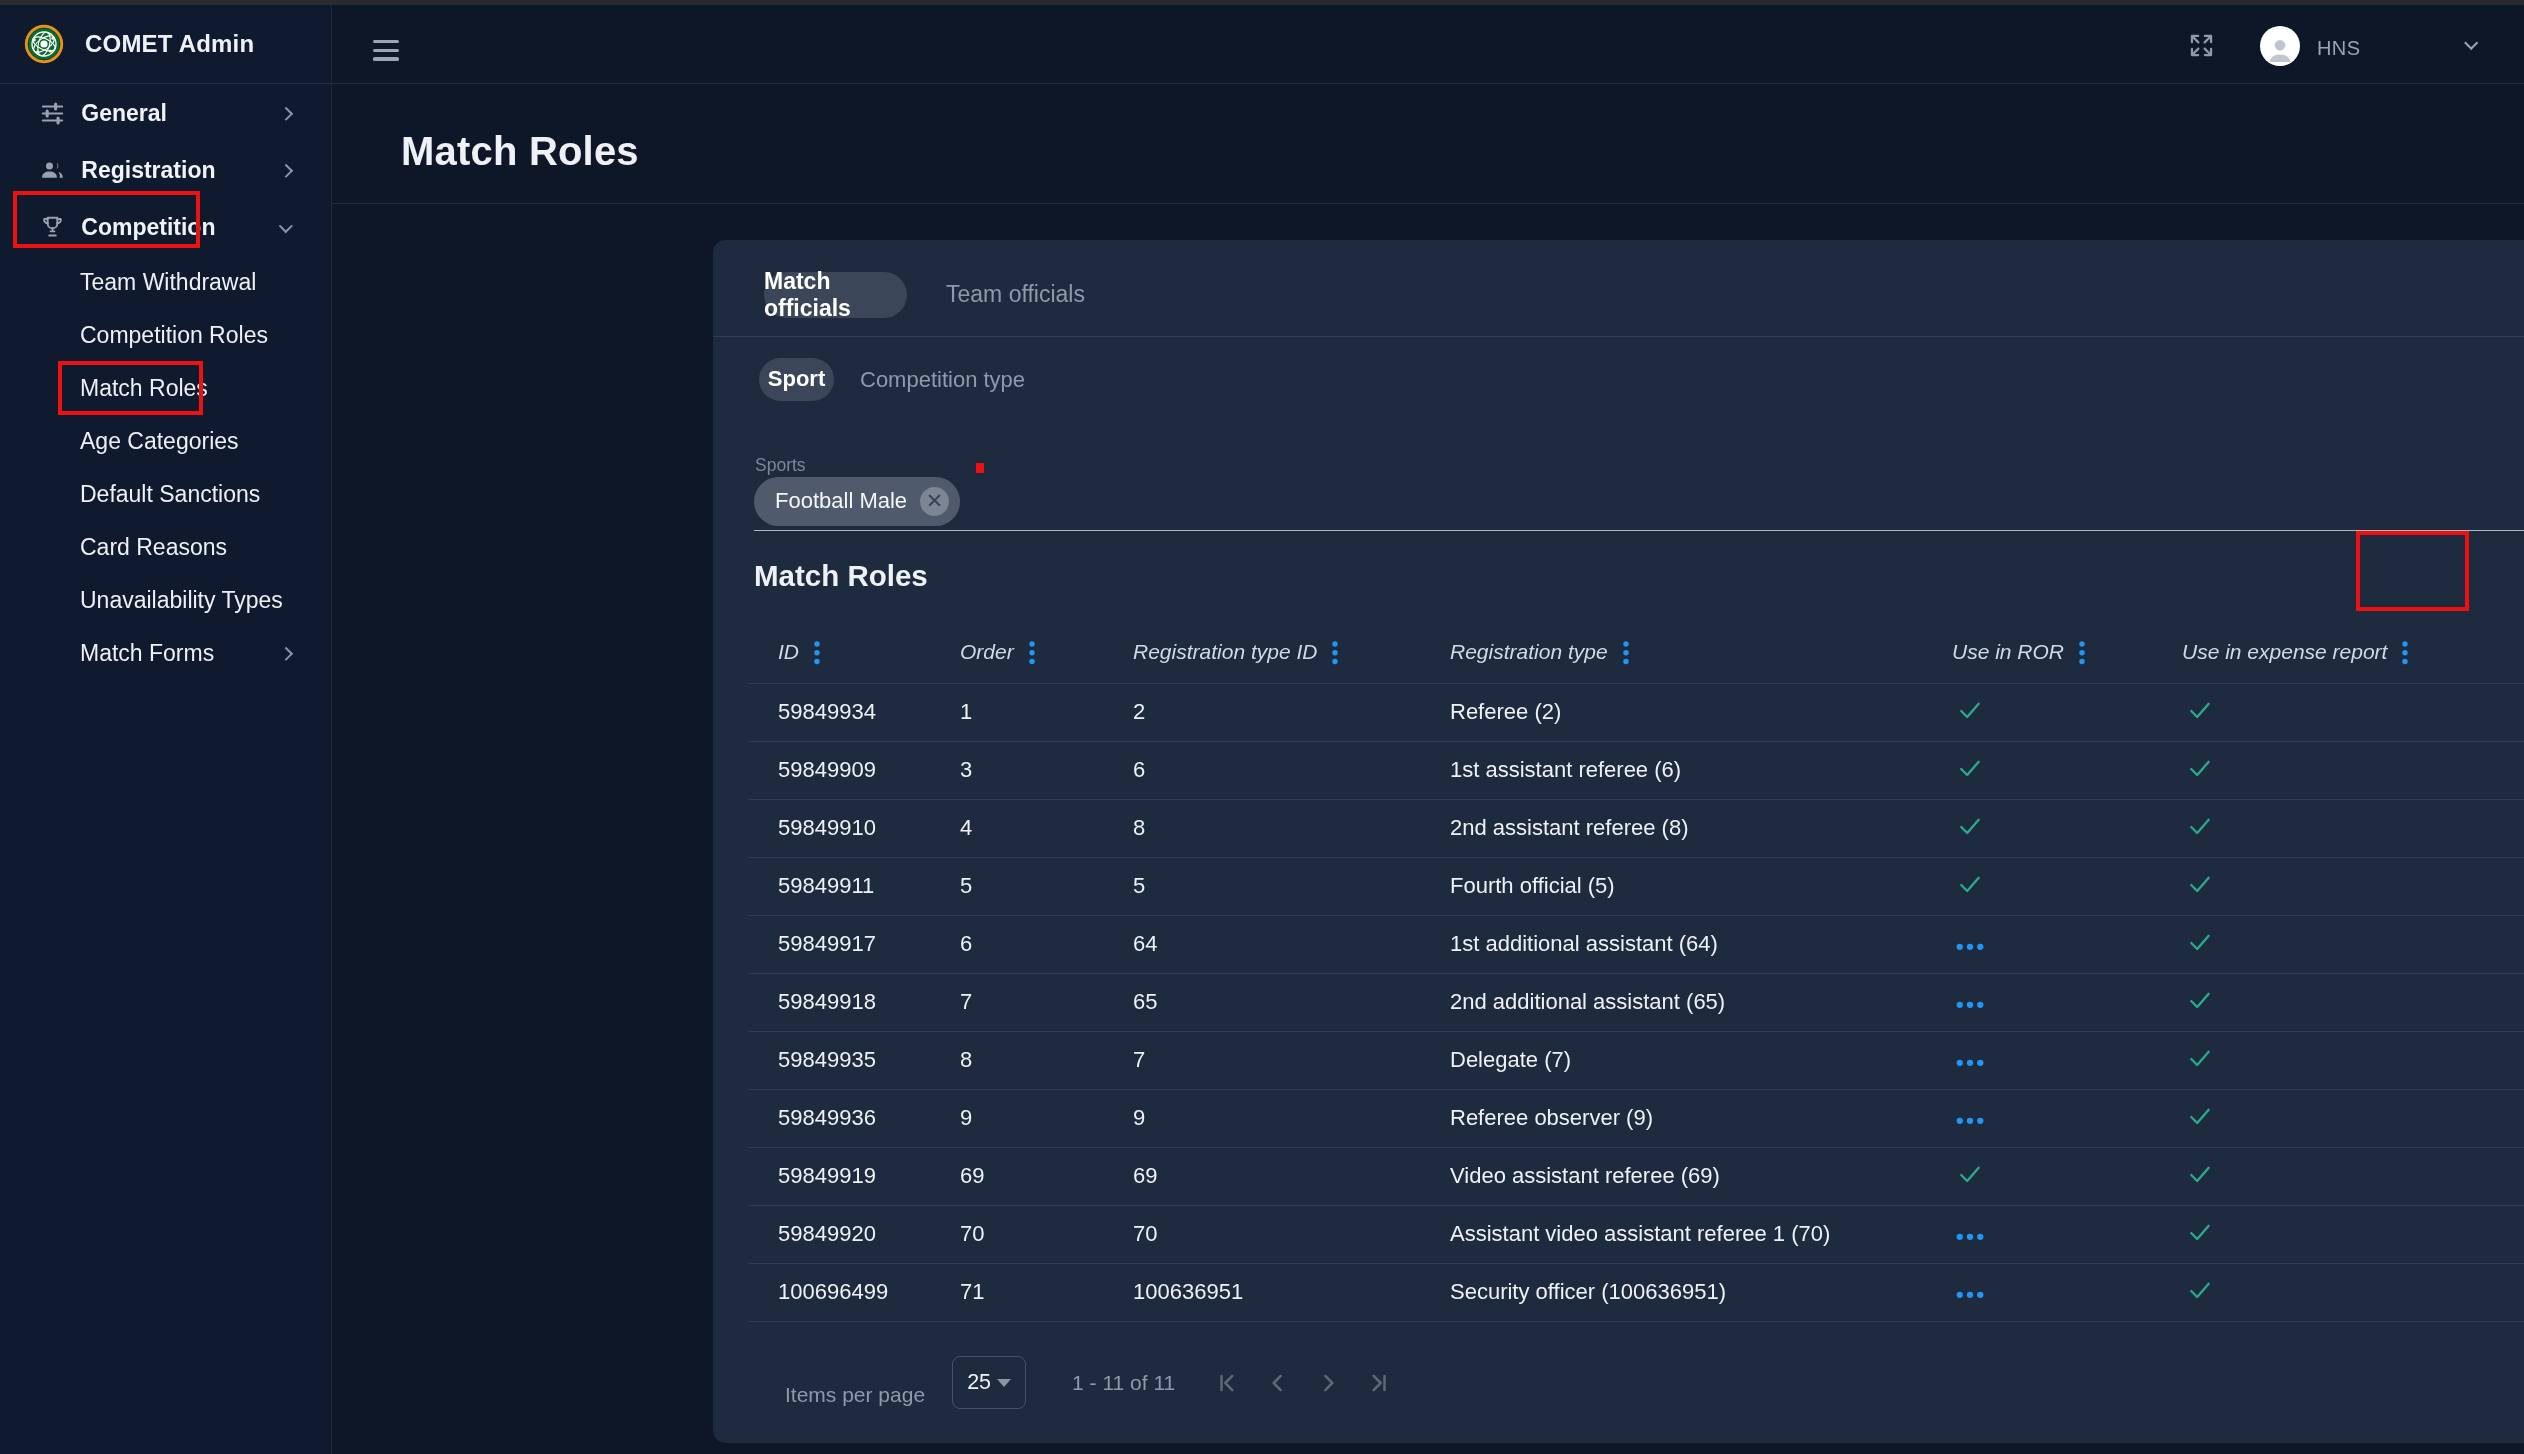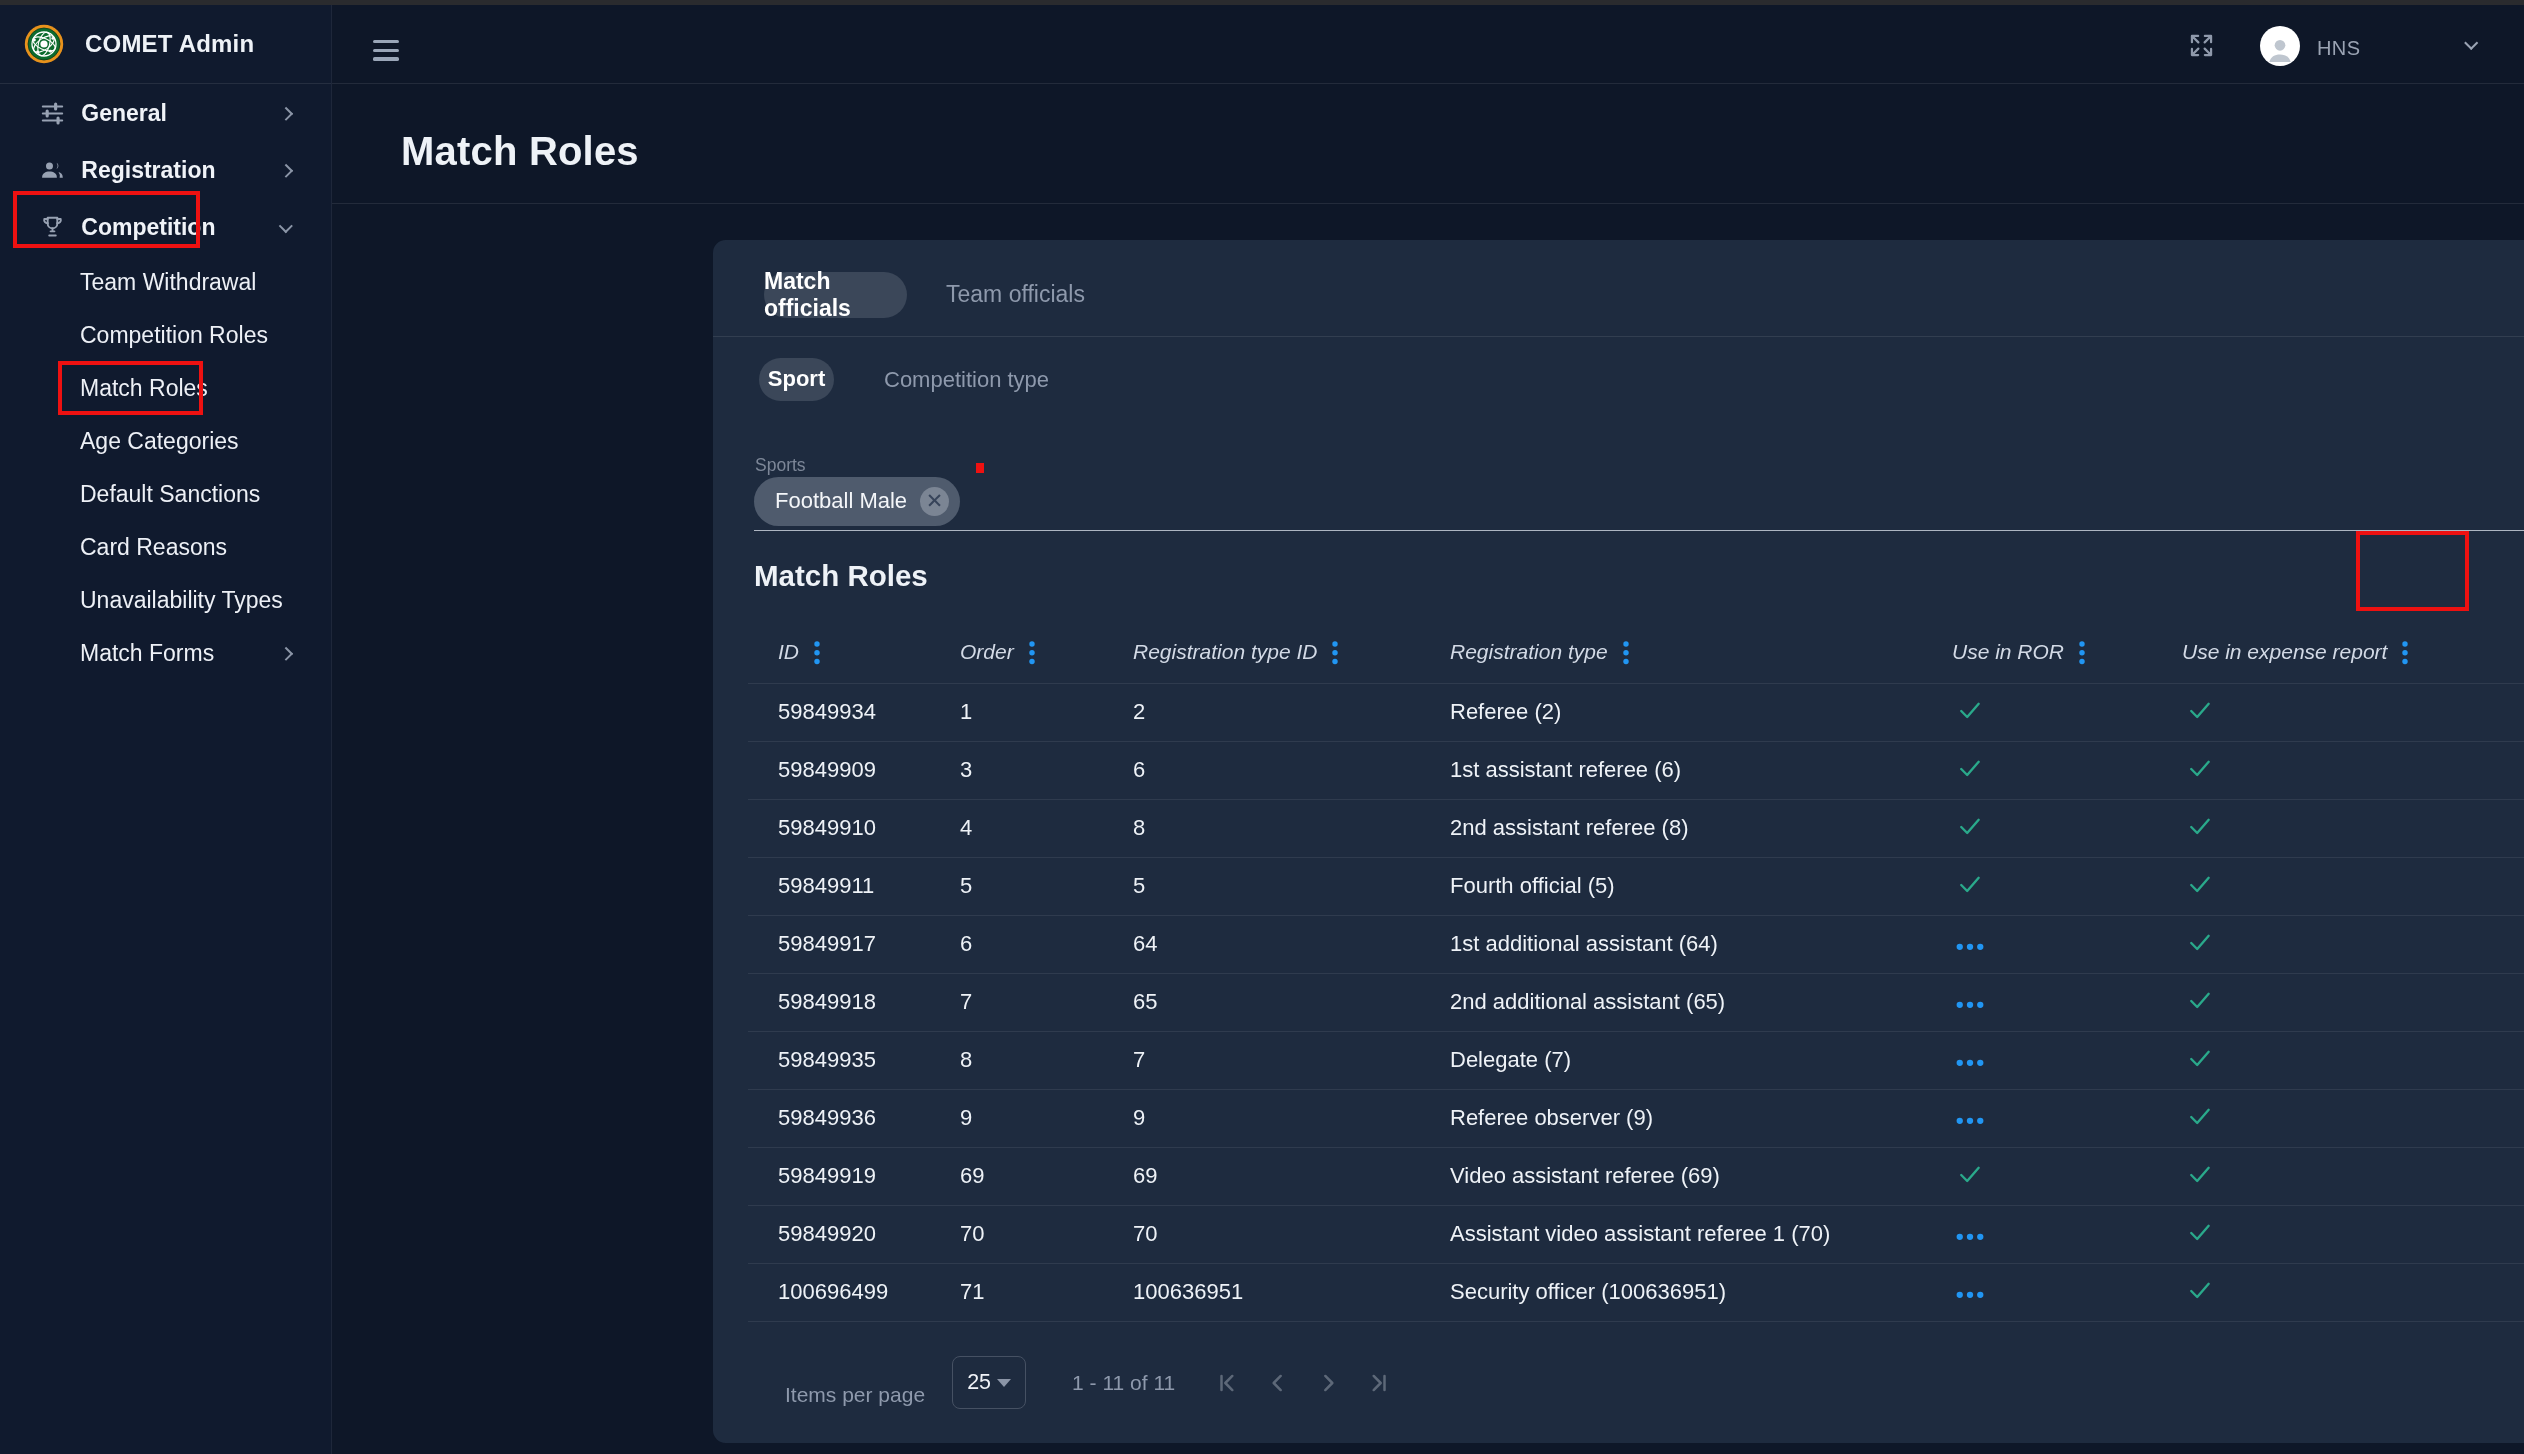--- a/index.html
+++ b/index.html
@@ -42,21 +42,21 @@
   .page-header{position:relative;height:120px;border-bottom:0.8px solid var(--divider);}
   .page-title{position:absolute;left:69px;top:45px;font-size:40px;font-weight:800;letter-spacing:0.2px;}
 
   
   .card{position:absolute;left:381px;top:235px;width:2110px;height:1203px;background:var(--card);border-radius:12.7px;}
   .pill{display:inline-flex;align-items:center;justify-content:center;border-radius:25.5px;background:#3b4759;color:#fff;font-size:23px;font-weight:600;cursor:pointer;}
   .tab-active{position:absolute;left:41px;top:32px;width:143px;height:46px;margin-left:10px;}
   .tab-inactive{position:absolute;left:233px;top:41px;font-size:23px;font-weight:500;color:var(--muted);cursor:pointer;}
   .tabs-divider{position:absolute;left:0;top:96px;width:100%;height:0.8px;background:var(--divider);}
   .ftab-active{position:absolute;left:46px;top:118px;width:75px;height:43px;font-size:22px;}
-  .ftab-inactive{position:absolute;left:171px;top:127px;font-size:22px;font-weight:500;color:var(--muted);cursor:pointer;}
+  .ftab-inactive{position:absolute;left:147px;top:127px;font-size:22px;font-weight:500;color:var(--muted);cursor:pointer;}
 
   .field-label{position:absolute;left:42px;top:215px;font-size:17.5px;color:#7d8798;}
   .chip{position:absolute;left:41px;top:237px;height:49px;padding:0 11px 0 21px;background:#4f5b6d;border-radius:25px;display:flex;align-items:center;cursor:default;}
   .chip-label{font-size:22px;color:#f4f6f9;font-weight:500;}
   .chip-x{margin-left:12.7px;width:29.5px;height:29.5px;border-radius:50%;background:#7b8594;color:#37445a;font-size:21px;font-weight:700;display:flex;align-items:center;justify-content:center;cursor:pointer;}
   .field-underline{position:absolute;left:41px;top:290px;width:2028px;height:1.6px;background:#aeb6c2;}
 
   .section-title{position:absolute;left:41px;top:319px;font-size:29.5px;font-weight:700;}
 
   

